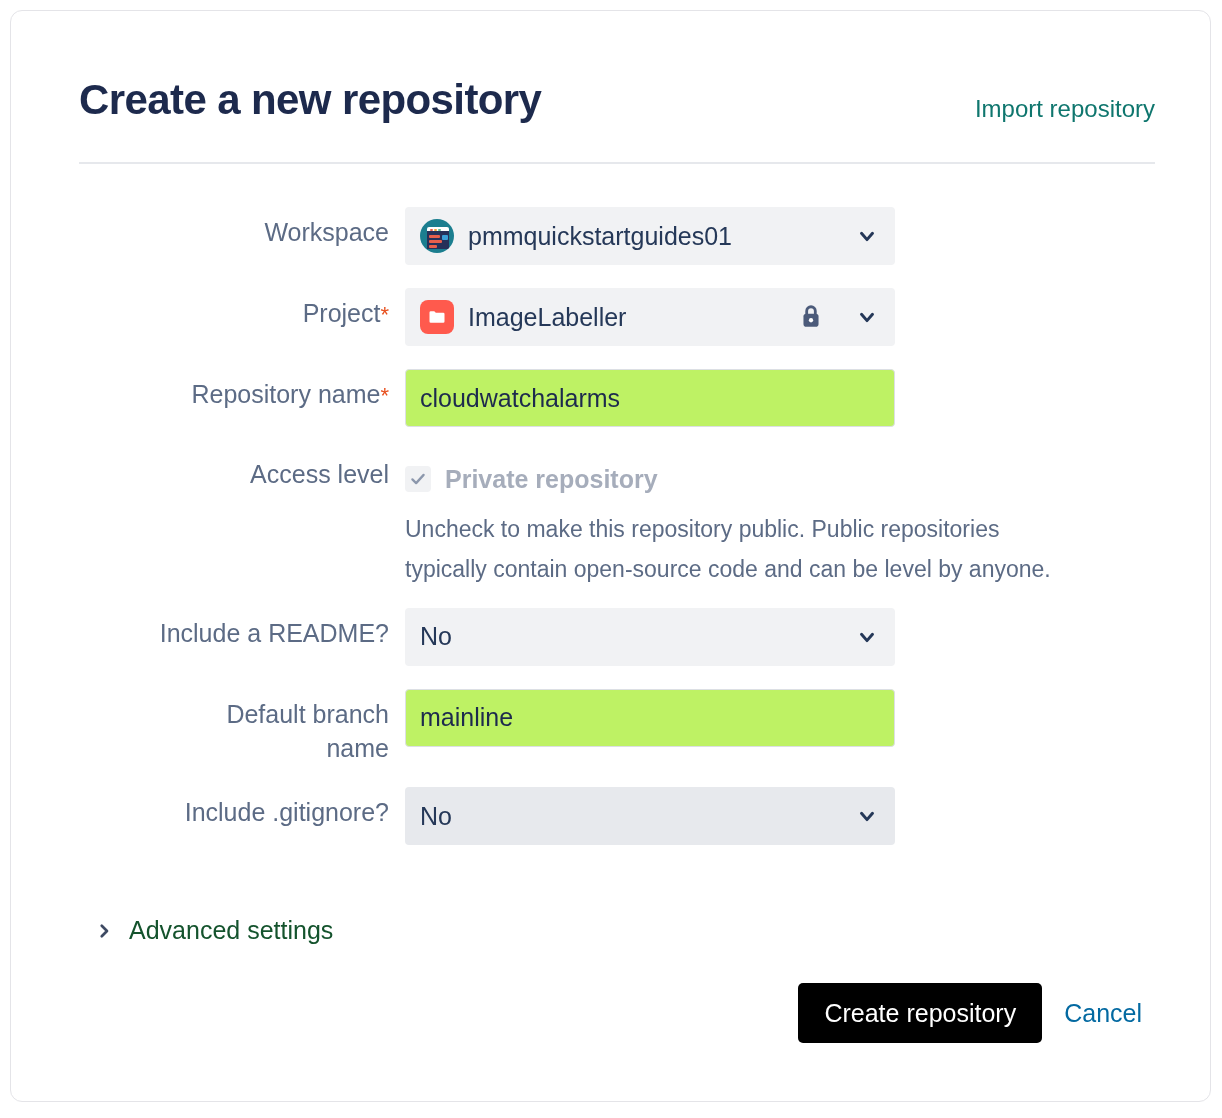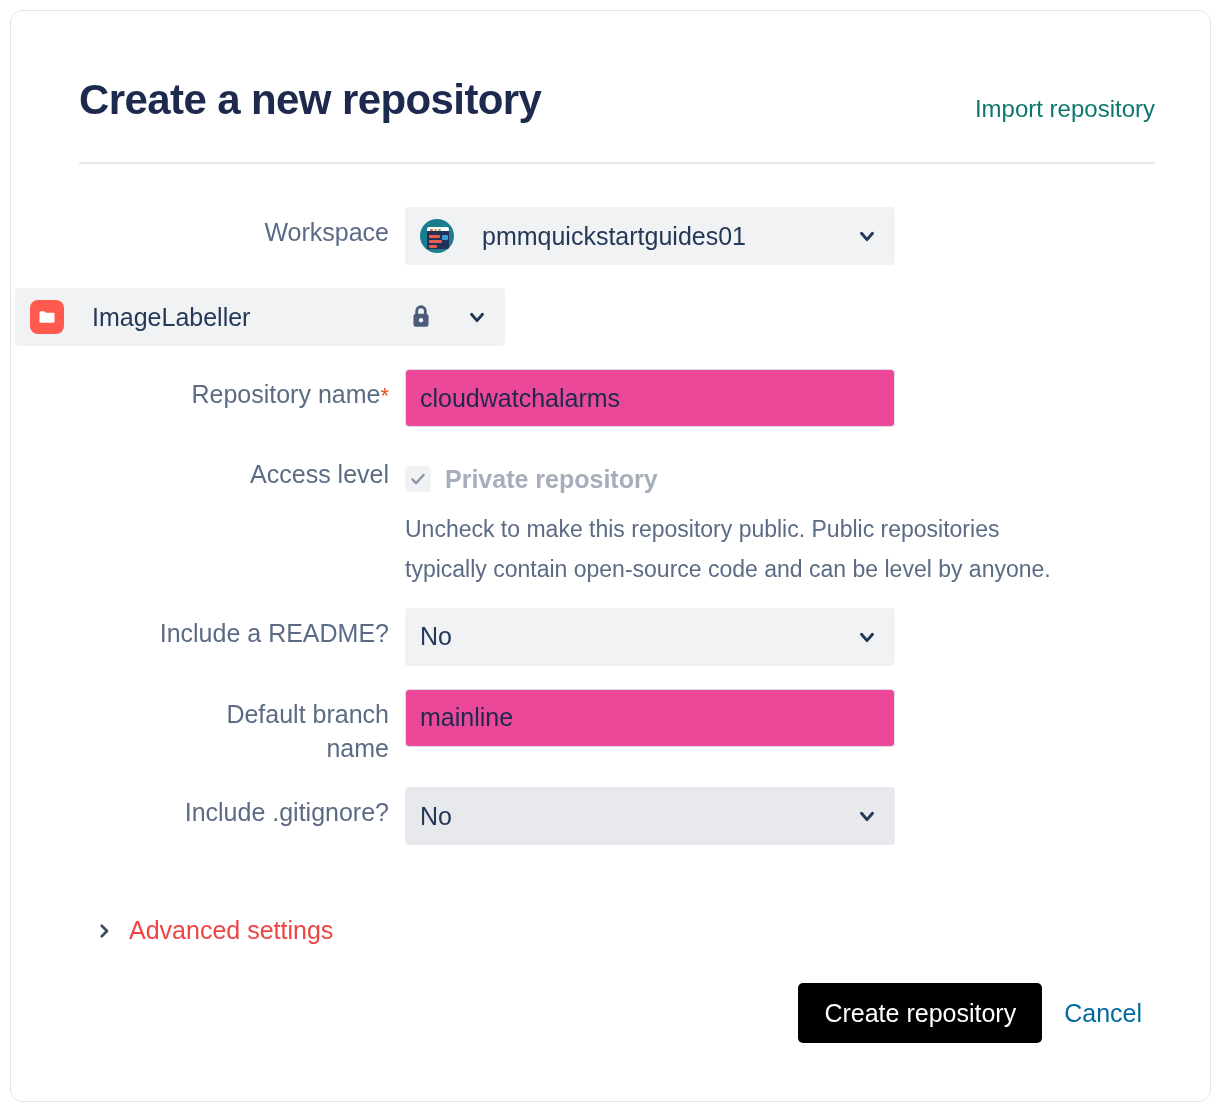--- a/index.html
+++ b/index.html
@@ -100,27 +100,27 @@
   .selectbox.subtle   { background: #F1F2F4; }
   .selectbox.hovered  { background: #E7E9ED; }
   .selectbox .value {
     font-size: 25px;
     color: #253858;
     flex: 1 1 auto;
     overflow: hidden;
     text-overflow: ellipsis;
     white-space: nowrap;
   }
-  .selectbox .value.pad { margin-left: 28px; }
+  .selectbox .value.pad { margin-left: 14px; }
 
   .textinput {
     width: 490px;
     height: 58px;
     border-radius: 4px;
-    background: #ec4899;
+    background: #bef264;
     border: 1px solid #DCDFE4;
     display: flex;
     align-items: center;
     padding: 0 14px;
     cursor: text;
   }
   .textinput .value {
     font-size: 25px;
     color: #1D2A4D;
     line-height: 1;
@@ -231,21 +231,21 @@
     cursor: pointer;
   }
   .adv-chevron {
     width: 18px; height: 18px;
     margin-right: 16px;
     flex: 0 0 18px;
   }
   .adv-chevron svg { display: block; }
   .adv-label {
     font-size: 25px;
-    color: #ef4444;
+    color: #14532d;
   }
 
   
   .actions {
     position: absolute;
     right: 68px;
     display: flex;
     align-items: center;
     gap: 22px;
   }
@@ -304,20 +304,21 @@
           <span class="chevron-down">
             <svg viewBox="0 0 24 24" width="22" height="22" fill="none" stroke="#253858" stroke-width="3.2" stroke-linecap="round" stroke-linejoin="round">
                 <polyline points="6,9 12,16 18,9"></polyline>
               </svg>
           </span>
         </div>
       </div>
     </div>
 
     <div class="row" style="margin-bottom:23px;">
+      <div class="label-col"><span>Project</span><span class="req">*</span></div>
       <div class="field-col">
         <div class="selectbox subtle">
           <span class="proj-avatar">
             <svg viewBox="0 0 24 24" width="20" height="20">
                 <path fill="#ffffff" d="M3 6.5a1.5 1.5 0 0 1 1.5-1.5h4.2l1.9 2h8.9A1.5 1.5 0 0 1 21 8.5v9a1.5 1.5 0 0 1-1.5 1.5h-15A1.5 1.5 0 0 1 3 17.5z"></path>
               </svg>
           </span>
           <span class="value pad">ImageLabeller</span>
           <span class="lock-icon">
             <svg viewBox="0 0 24 26" width="26" height="28">

